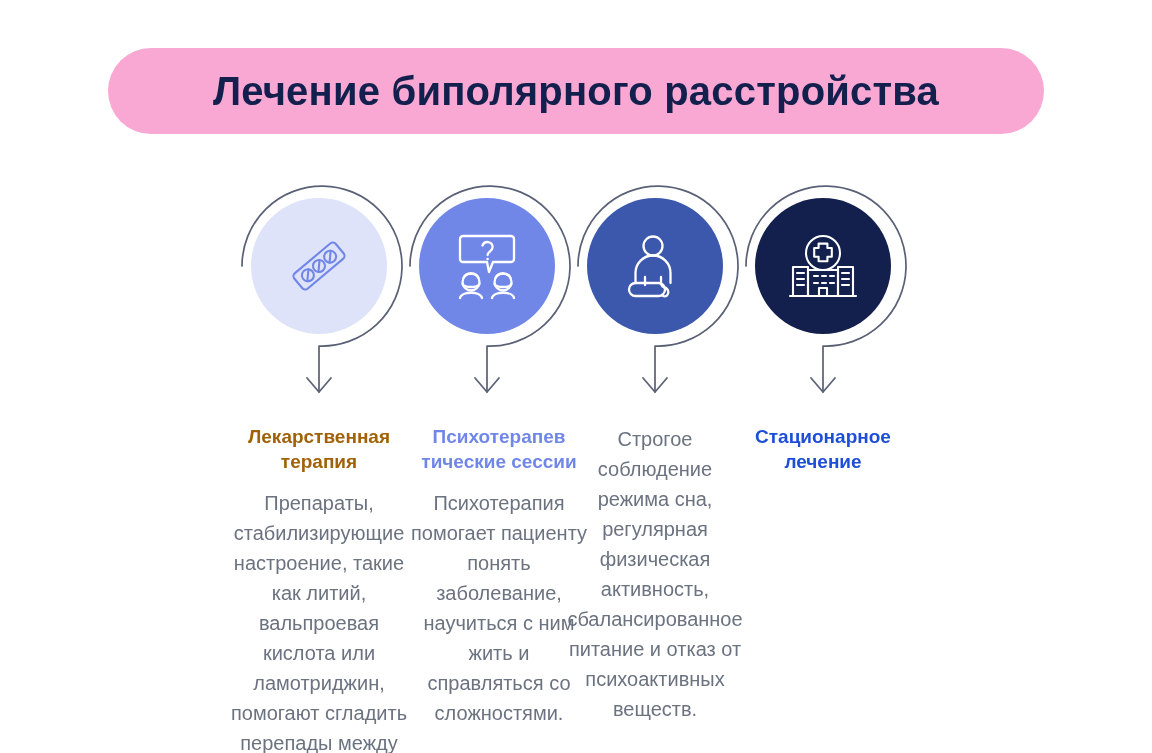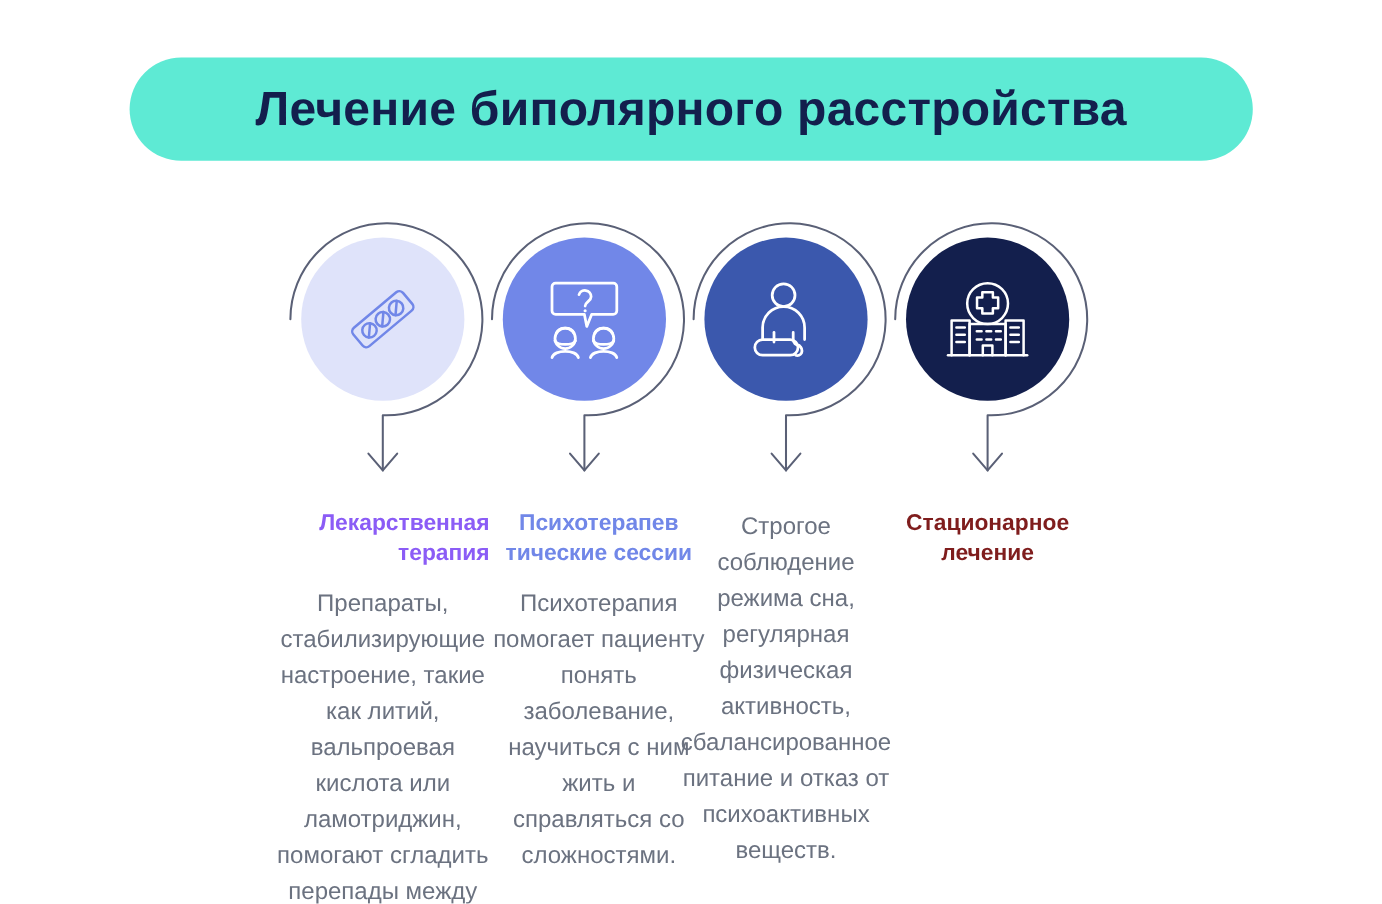--- a/index.html
+++ b/index.html
@@ -16,21 +16,21 @@
     -webkit-font-smoothing: antialiased;
   }
 
   
   .title-bar {
     position: absolute;
     left: 108px;
     top: 48px;
     width: 936px;
     height: 86px;
-    background: #5eead4;
+    background: #f9a8d4;
     border-radius: 43px;
     display: flex;
     align-items: center;
     justify-content: center;
   }
   .title-text {
     color: #131f4d;
     font-size: 40px;
     font-weight: bold;
     letter-spacing: 0.2px;
@@ -172,28 +172,28 @@
       <path d="M56 44 H63 M56 50 H63 M56 56 H63"></path>
 
       <path d="M28 47 H32 M36 47 H40 M44 47 H48 M28 54 H32 M36 54 H40 M44 54 H48"></path>
 
       <path d="M33 67 V59 H41 V67"></path>
     </svg>
   </div>
 </div>
 
 <div class="col" style="left:230px;">
-  <div class="col-title" style="color:#8b5cf6;text-align:right;">Лекарственная терапия</div>
+  <div class="col-title" style="color:#a16207;">Лекарственная терапия</div>
   <div class="col-body">Препараты, стабилизирующие настроение, такие как литий, вальпроевая кислота или ламотриджин, помогают сгладить перепады между фазами и предотвратить новые эпизоды.</div>
 </div>
 
 <div class="col" style="left:410px;">
   <div class="col-title" style="color:#7187e8;">Психотерапев тические сессии</div>
   <div class="col-body">Психотерапия помогает пациенту понять заболевание, научиться с ним жить и справляться со сложностями.</div>
 </div>
 
 <div class="col" style="left:566px;">
   <div class="col-body">Строгое соблюдение режима сна, регулярная физическая активность, сбалансированное питание и отказ от психоактивных веществ.</div>
 </div>
 
 <div class="col" style="left:734px;">
-  <div class="col-title" style="color:#7f1d1d;">Стационарное лечение</div>
+  <div class="col-title" style="color:#1d4ed8;">Стационарное лечение</div>
 </div>
 
 </body></html>

